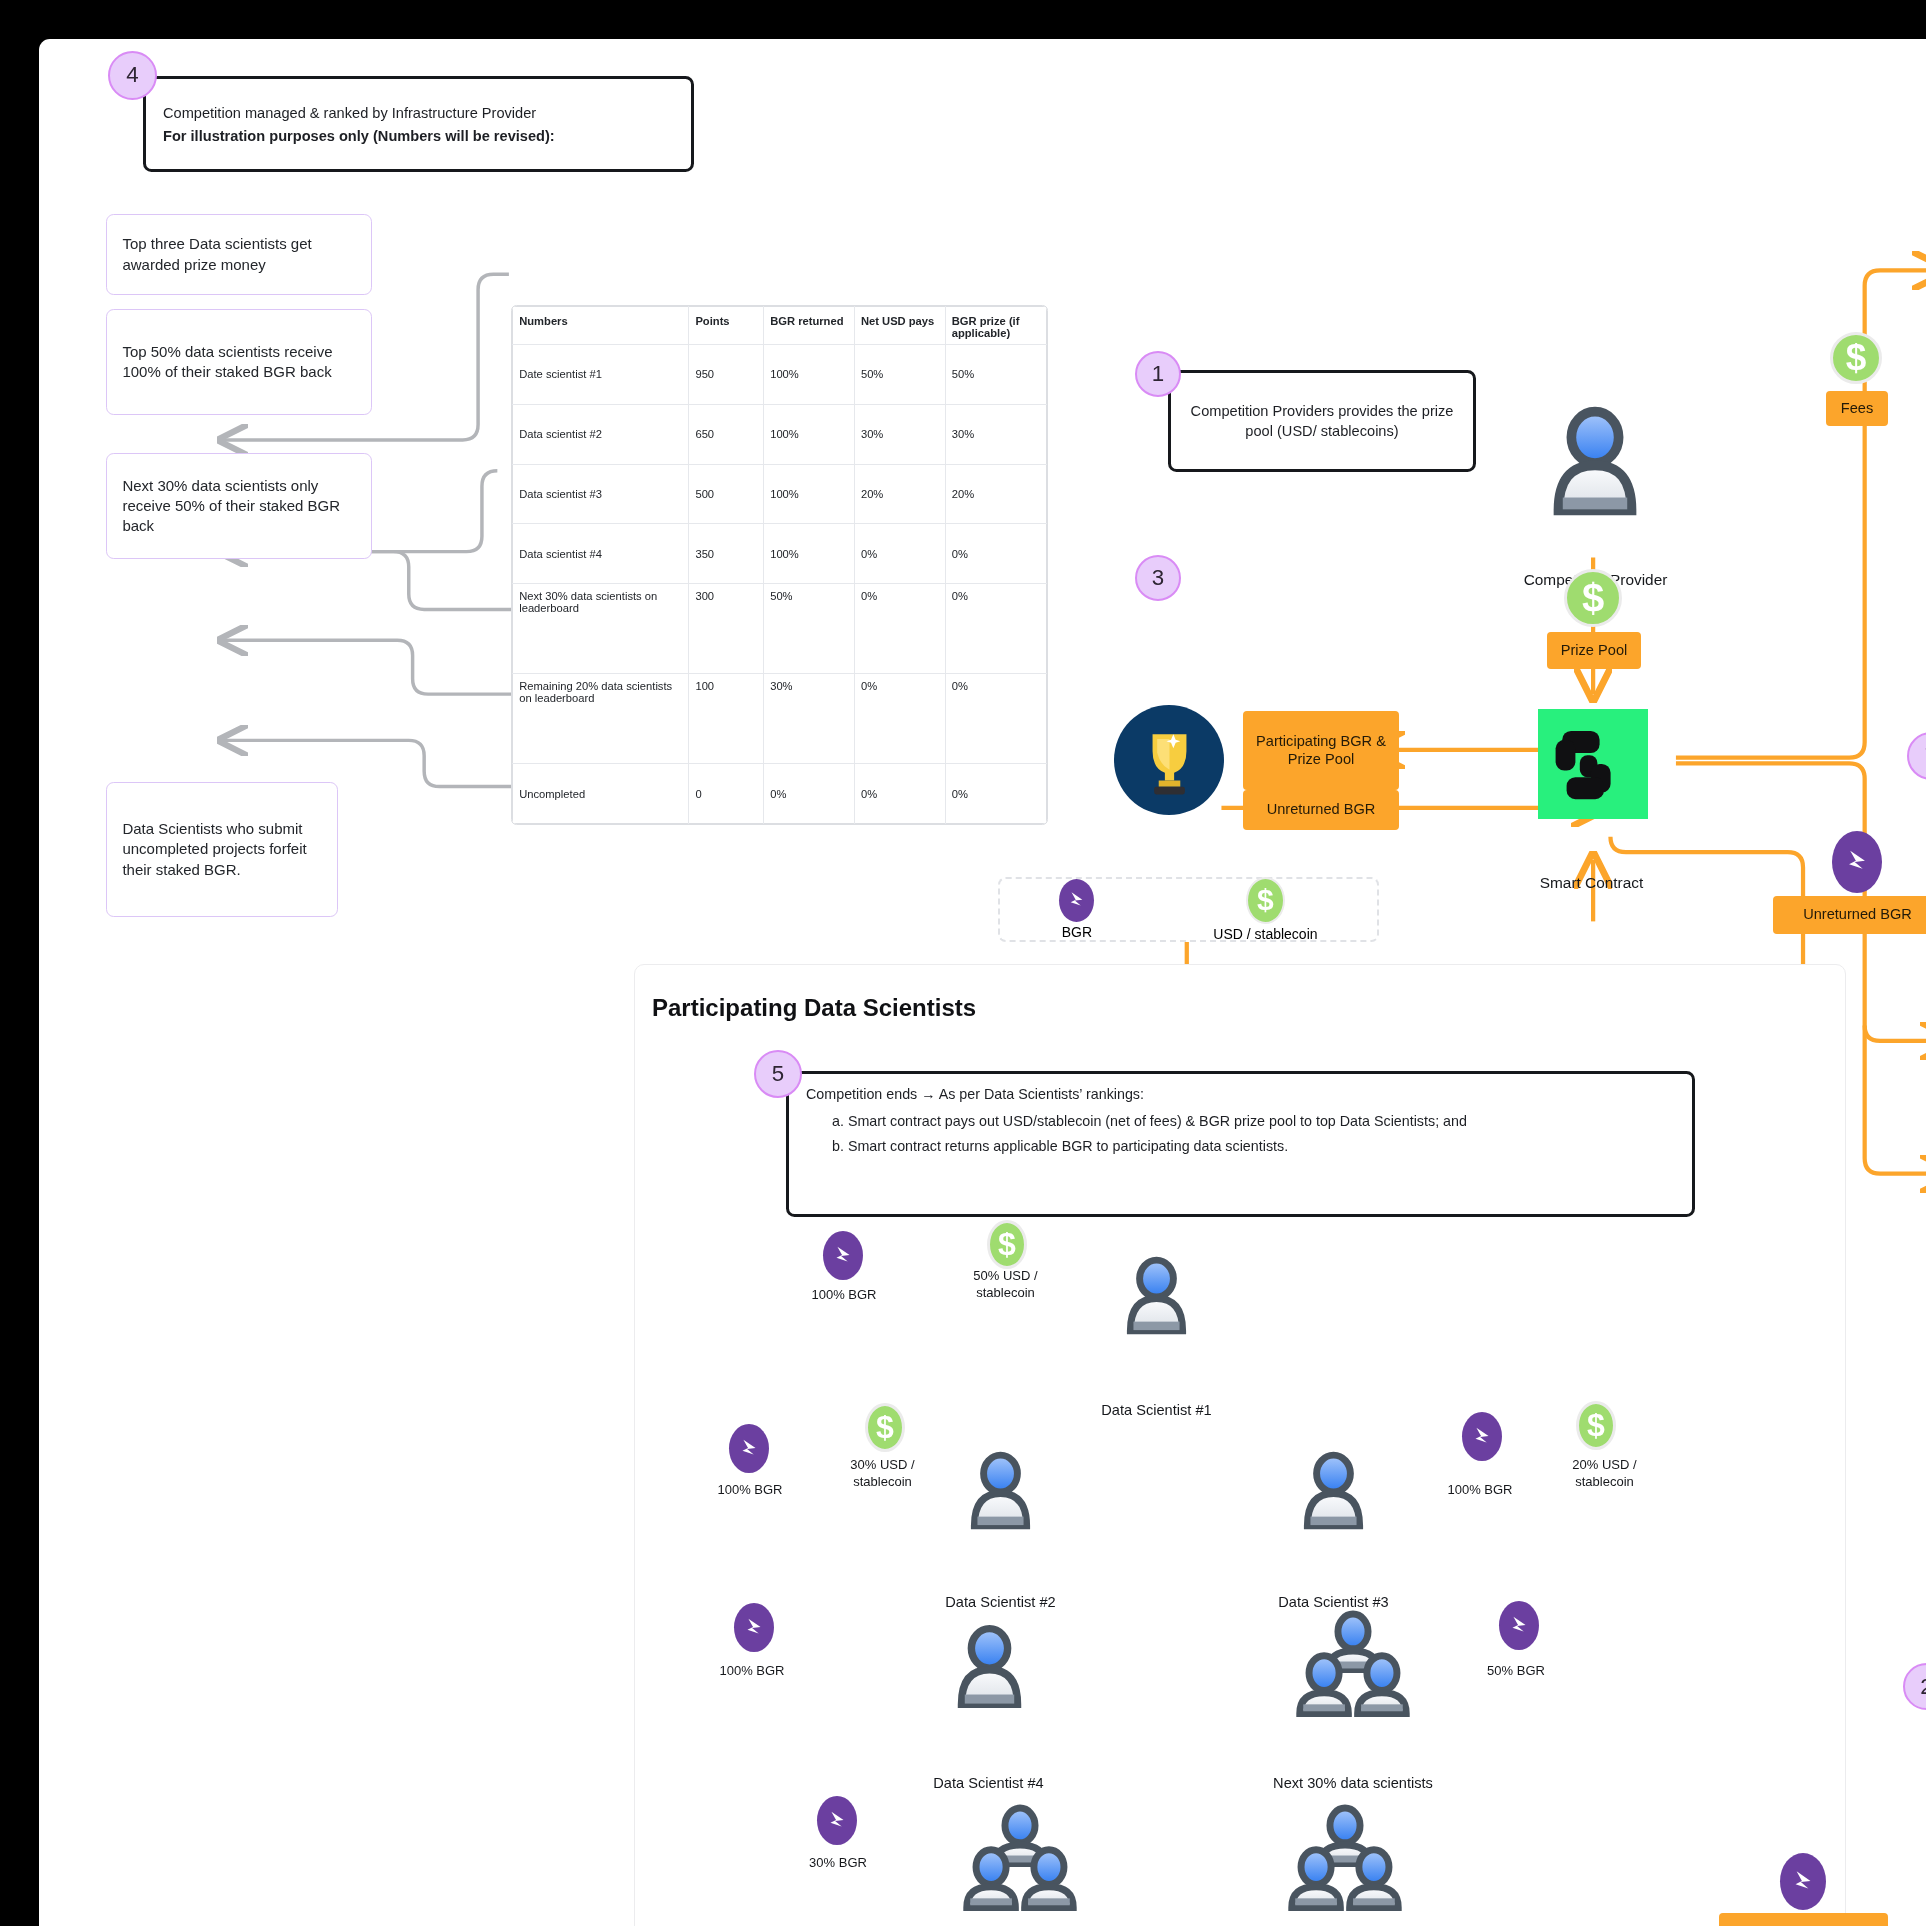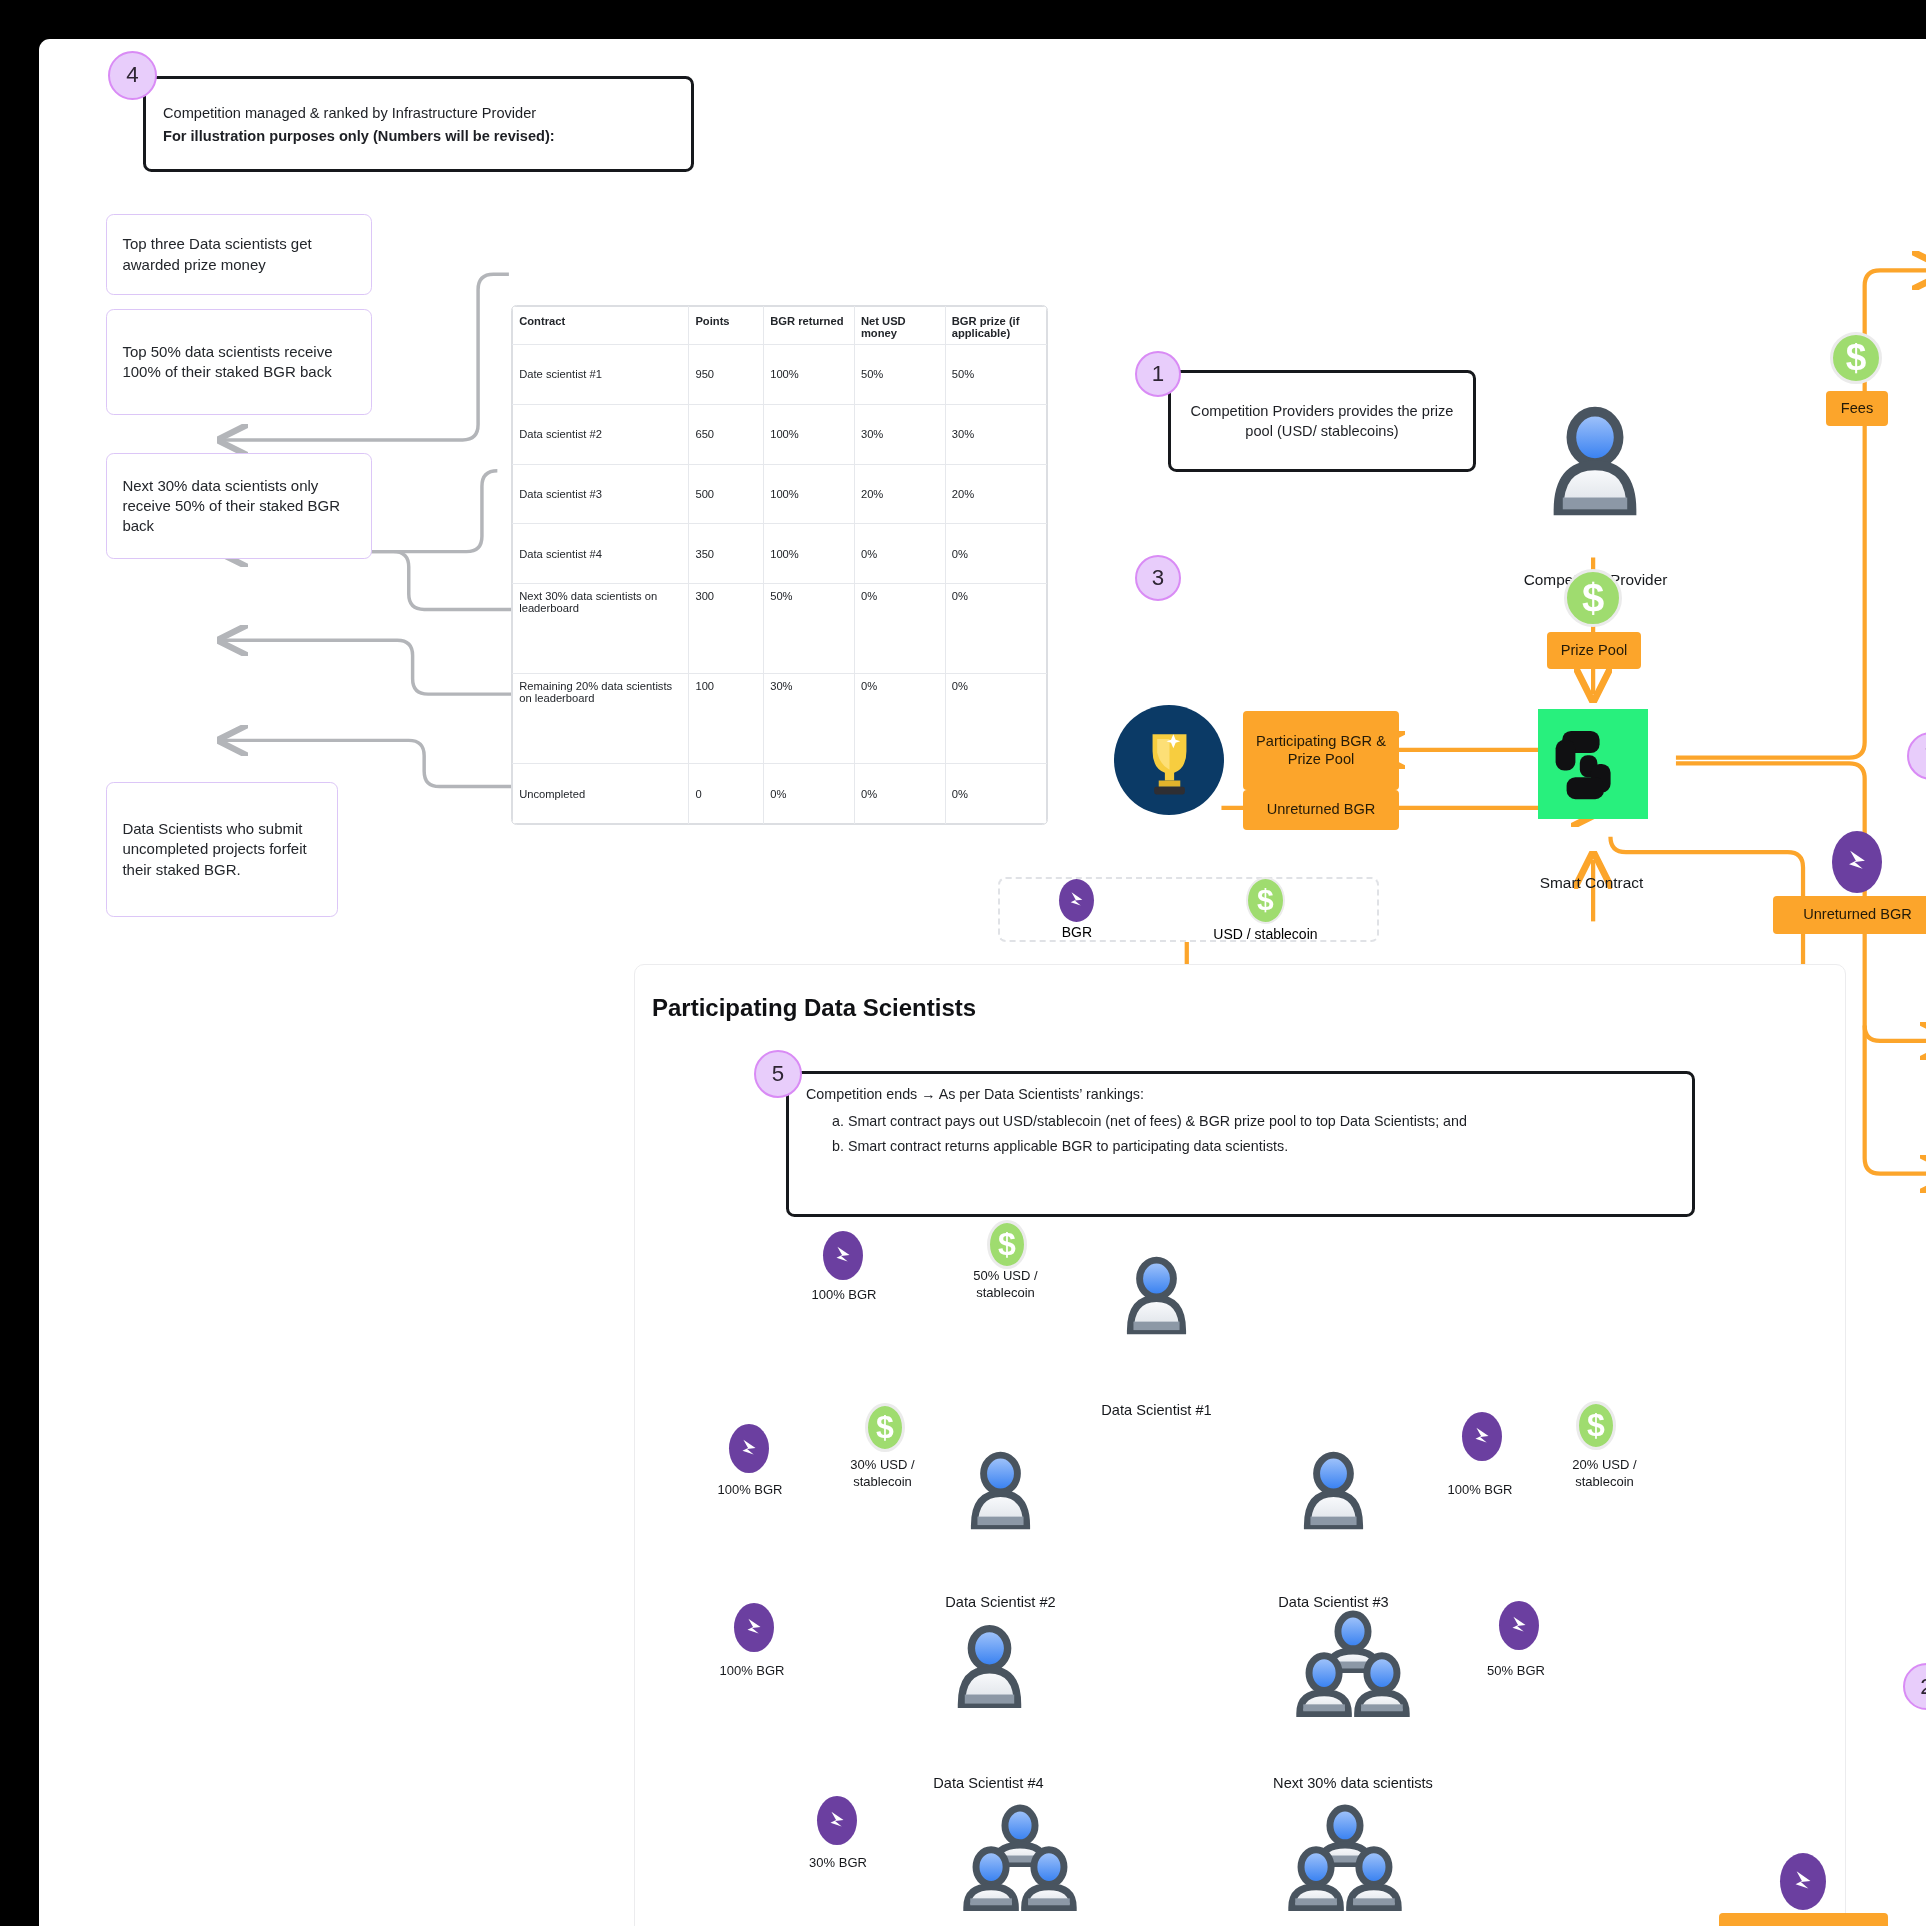--- a/index.html
+++ b/index.html
@@ -127,24 +127,24 @@
     <span style="font-size:15px;line-height:1.35;">Next 30% data scientists only receive 50% of their staked BGR back</span>
   </div>
   <div class="lilac abs" style="left:67px;top:743px;width:232px;height:135px;padding:0 15.4px;">
     <span style="font-size:15px;line-height:1.35;">Data Scientists who submit uncompleted projects forfeit their staked BGR.</span>
   </div>
 
   <div class="abs" style="left:472px;top:266px;width:537px;height:520px;border:0.8px solid #dcdee2;border-radius:5.4px;overflow:hidden;">
     <table class="rank">
       <thead>
           <tr>
-        <th style="width:33%">Contract</th>
+        <th style="width:33%">Numbers</th>
         <th style="width:14%">Points</th>
         <th style="width:17%">BGR returned</th>
-        <th style="width:17%">Net USD money</th>
+        <th style="width:17%">Net USD pays</th>
         <th style="width:19%">BGR prize (if applicable)</th>
       </tr>
         </thead>
       <tbody>
         <tr>
           <td>Date scientist #1</td>
           <td>950</td>
           <td>100%</td>
           <td>50%</td>
           <td>50%</td>

